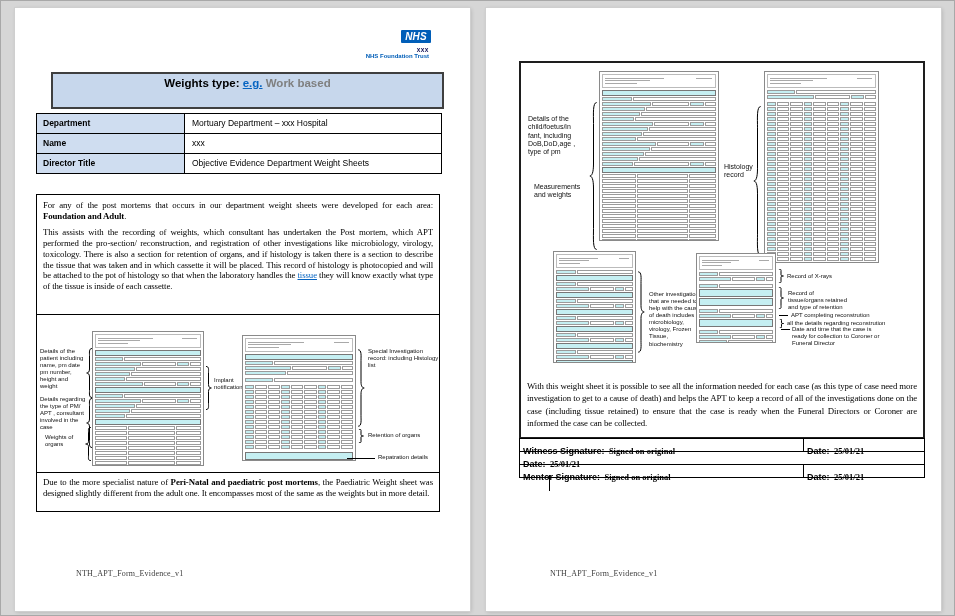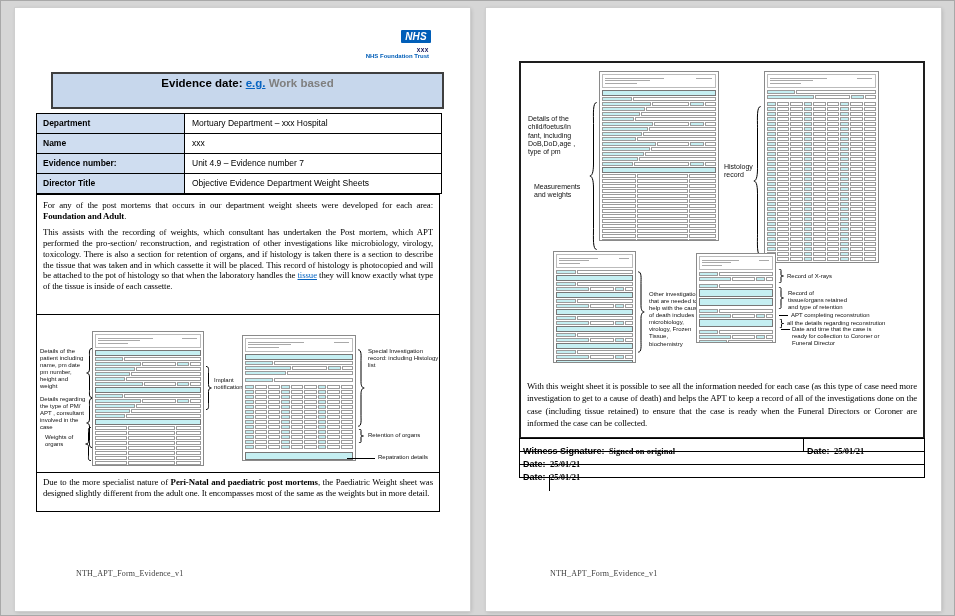--- a/index.html
+++ b/index.html
@@ -86,37 +86,33 @@
 
   <div class="page page1">
 
     <div class="nhs">
       <div class="nhs-logo">NHS</div>
       <div class="nhs-org">xxx</div>
       <div class="nhs-trust">NHS Foundation Trust</div>
     </div>
 
     <div class="ev-header">
-      <span>Evidence date: </span><a class="evt-link">e.g.</a><span class="evt-value"> Work based</span>
+      <span>Weights type: </span><a class="evt-link">e.g.</a><span class="evt-value"> Work based</span>
     </div>
 
     <div class="meta-table">
       <div class="mrow">
         <div class="mlabel">Department</div>
         <div class="mvalue">Mortuary Department – xxx Hospital</div>
       </div>
       <div class="mrow">
         <div class="mlabel">Name</div>
         <div class="mvalue">xxx</div>
       </div>
       <div class="mrow">
-        <div class="mlabel">Evidence number:</div>
-        <div class="mvalue">Unit 4.9 – Evidence number 7</div>
-      </div>
-      <div class="mrow">
         <div class="mlabel">Director Title</div>
         <div class="mvalue">Objective Evidence Department Weight Sheets</div>
       </div>
     </div>
 
     <div class="cell body-cell">
       <p>
         <span>For any of the post mortems that occurs in our department weight sheets were developed for each area: </span><b>Foundation and Adult</b><span>.</span>
       </p>
       <p>
@@ -1165,20 +1161,21 @@
 
     <div class="sig-table">
       <div class="srow">
         <div class="scell sig"><span class="slabel">Witness Signature:</span> <span class="svalue">Signed on original</span></div>
         <div class="scell date"><span class="slabel">Date:</span> <span class="svalue">25/01/21</span></div>
       </div>
       <div class="srow">
         <div class="scell date"><span class="slabel">Date:</span> <span class="svalue">25/01/21</span></div>
       </div>
       <div class="srow">
+        <div class="scell sig"><span class="slabel">Mentor Signature:</span> <span class="svalue">Signed on original</span></div>
         <div class="scell date"><span class="slabel">Date:</span> <span class="svalue">25/01/21</span></div>
       </div>
     </div>
 
     <div class="vline" style="left:63px;top:467px;height:16px;"></div>
 
     <div class="footer" style="left:64px;">NTH_APT_Form_Evidence_v1</div>
   </div>
 </div>
 

